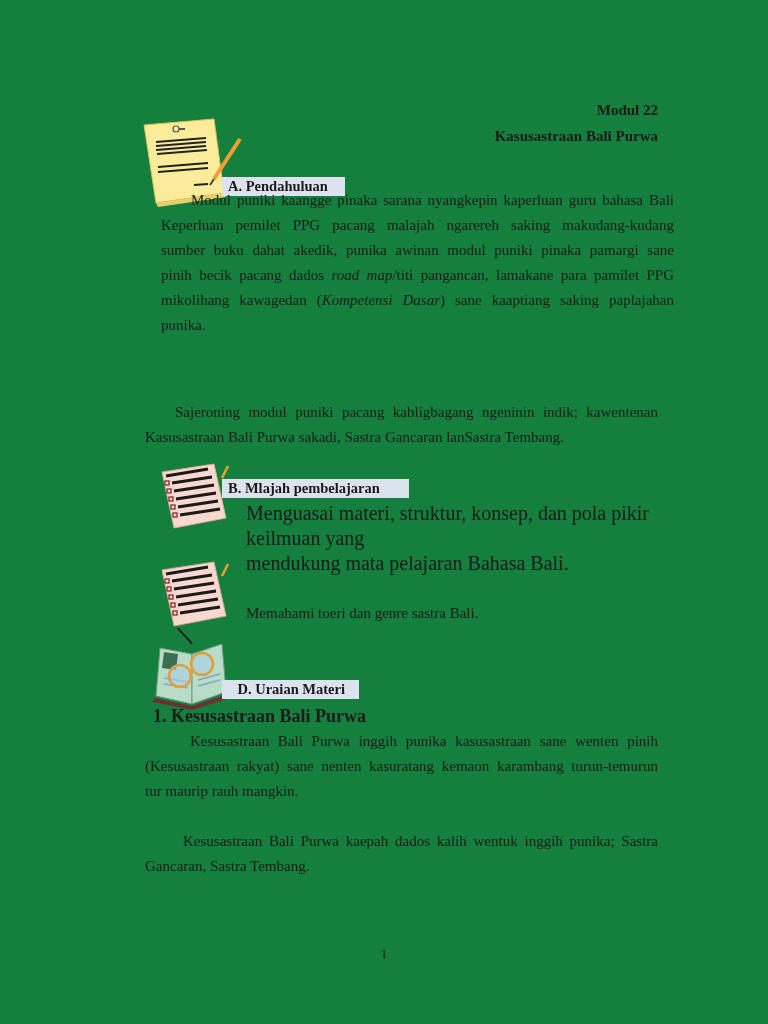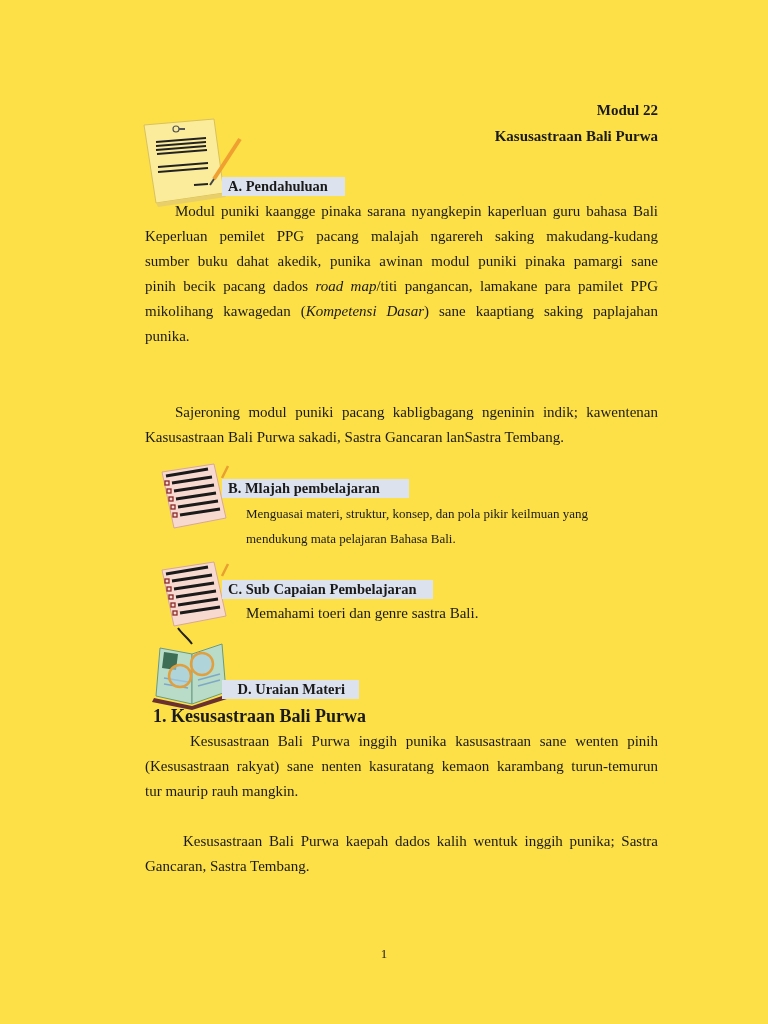--- a/index.html
+++ b/index.html
@@ -1,18 +1,18 @@
 <!DOCTYPE html>
 <html><head>
 <meta charset="utf-8">
 <style>
   html, body { margin:0; padding:0; background:#ffffff; }
   body { width:768px; height:1024px; position:relative; overflow:hidden;
          font-family:"Liberation Serif","DejaVu Serif",serif; color:#1a1a1a; }
-  .page { position:absolute; left:0; top:0; width:768px; height:1024px; background:#fde047; }
+  .page { position:absolute; left:0; top:0; width:768px; height:1024px; background:#15803d; }
   .abs { position:absolute; }
   .hdr { right:110px; font-weight:bold; font-size:15px; text-align:right; white-space:nowrap; }
   .heading { font-weight:bold; font-size:14.5px; background:#dde3ee; padding:1px 14px 1px 6px; white-space:nowrap; }
   .para { left:145px; width:513px; font-size:15px; line-height:25px; text-align:justify; }
   .ind { text-indent:30px; }
   .ind2 { text-indent:45px; }
   .ind3 { text-indent:38px; }
   .line { display:block; text-align:justify; text-align-last:justify; white-space:nowrap; }
   .last { text-align-last:left; }
   i { font-style:italic; }
@@ -40,21 +40,21 @@
         <line x1="16" y1="50" x2="66" y2="46"></line>
         <line x1="16" y1="55" x2="66" y2="51"></line>
         <line x1="52" y1="68" x2="66" y2="67"></line>
       </g>
       <line x1="98" y1="22" x2="72" y2="62" stroke="#f0a030" stroke-width="4"></line>
       <line x1="72" y1="62" x2="68" y2="68" stroke="#444" stroke-width="2"></line>
     </svg>
   </div>
   <div class="abs heading" style="left:222px; top:177px; width:103px;">A. Pendahuluan</div>
 
-  <div class="abs para" style="top:199px;">
+  <div class="abs para" style="top:188px;margin-left:16px;">
     <span class="line ind">Modul puniki kaangge pinaka sarana nyangkepin kaperluan guru bahasa Bali</span>
     <span class="line">Keperluan pemilet PPG pacang malajah ngarereh saking makudang-kudang</span>
     <span class="line">sumber buku dahat akedik, punika awinan modul puniki pinaka pamargi sane</span>
     <span class="line"><span>pinih becik pacang dados </span><i>road map</i><span>/titi pangancan, lamakane para pamilet PPG</span></span>
     <span class="line"><span>mikolihang kawagedan (</span><i>Kompetensi Dasar</i><span>) sane kaaptiang saking paplajahan</span></span>
     <span class="line last">punika.</span>
   </div>
 
   <div class="abs para" style="top:400px;">
     <span class="line ind">Sajeroning modul puniki pacang kabligbagang ngeninin indik; kawentenan</span>
@@ -76,21 +76,21 @@
         <rect x="7" y="19" width="4" height="4"></rect>
         <rect x="9" y="27" width="4" height="4"></rect>
         <rect x="11" y="35" width="4" height="4"></rect>
         <rect x="13" y="43" width="4" height="4"></rect>
         <rect x="15" y="51" width="4" height="4"></rect>
       </g>
       <line x1="70" y1="4" x2="64" y2="16" stroke="#e8a030" stroke-width="2.5"></line>
     </svg>
   </div>
   <div class="abs heading" style="left:222px; top:479px; width:167px;">B. Mlajah pembelajaran</div>
-  <div class="abs" style="left:246px; top:501px; width:420px; font-size:13px; line-height:25px;">
+  <div class="abs" style="left:246px; top:501px; width:420px; font-size:20px; line-height:25px;">
     <div>Menguasai materi, struktur, konsep, dan pola pikir keilmuan yang</div>
     <div>mendukung mata pelajaran Bahasa Bali.</div>
   </div>
 
   <div class="abs" style="left:158px; top:560px; width:72px; height:70px;">
     <svg width="72" height="70" viewBox="0 0 72 70">
       <polygon points="4,10 56,2 68,56 16,66" fill="#f8d9d0" stroke="#d8a898" stroke-width="1"></polygon>
       <g stroke="#1a1a1a" stroke-width="3">
         <line x1="8" y1="14" x2="50" y2="7"></line>
         <line x1="14" y1="21" x2="54" y2="15"></line>
@@ -102,21 +102,20 @@
       <g fill="none" stroke="#8a2a2a" stroke-width="1.3">
         <rect x="7" y="19" width="4" height="4"></rect>
         <rect x="9" y="27" width="4" height="4"></rect>
         <rect x="11" y="35" width="4" height="4"></rect>
         <rect x="13" y="43" width="4" height="4"></rect>
         <rect x="15" y="51" width="4" height="4"></rect>
       </g>
       <line x1="70" y1="4" x2="64" y2="16" stroke="#e8a030" stroke-width="2.5"></line>
     </svg>
   </div>
-  <div class="abs heading" style="left:222px; top:580px; width:191px;">C. Sub Capaian Pembelajaran</div>
   <div class="abs" style="left:246px; top:601px; width:420px; font-size:15px; line-height:25px;">
     <div>Memahami toeri dan genre sastra Bali.</div>
   </div>
 
   <div class="abs" style="left:152px; top:624px; width:80px; height:86px;">
     <svg width="80" height="86" viewBox="0 0 80 86">
       <path d="M26,4 C30,10 36,14 40,20" stroke="#222" stroke-width="2" fill="none"></path>
       <polygon points="8,24 40,30 40,80 4,72" fill="#b8dcc8" stroke="#6a9a80" stroke-width="1"></polygon>
       <polygon points="40,30 70,20 74,68 40,80" fill="#b8dcc8" stroke="#6a9a80" stroke-width="1"></polygon>
       <polygon points="12,28 26,30 24,46 10,44" fill="#3d6e55"></polygon>

